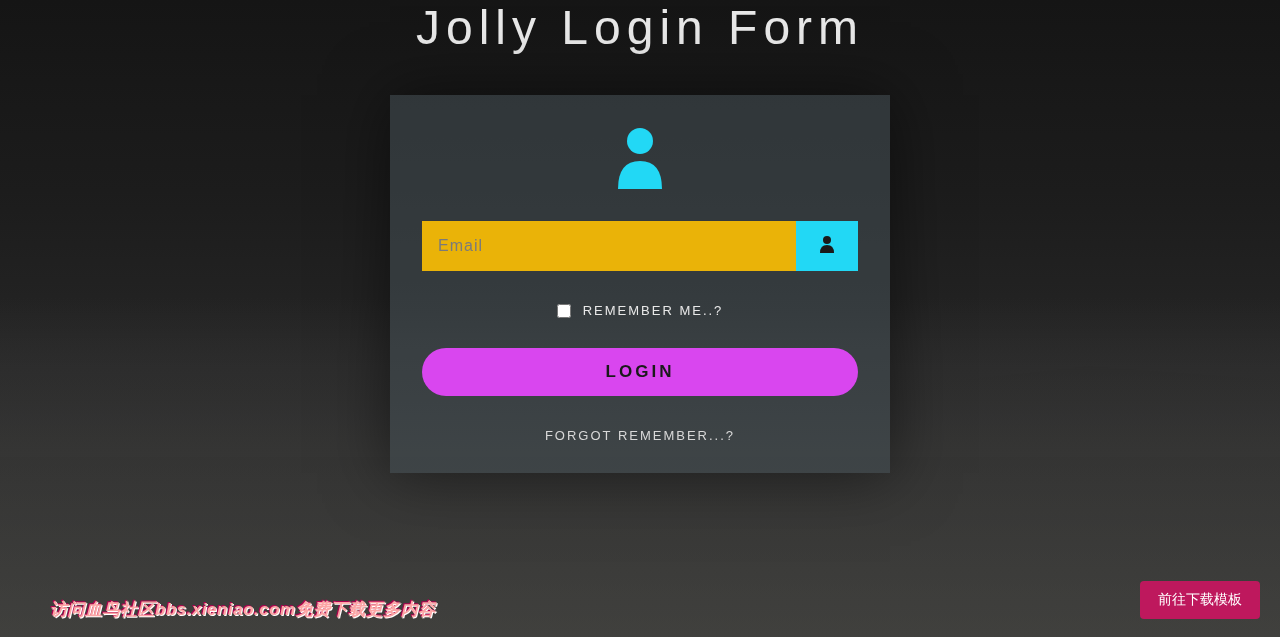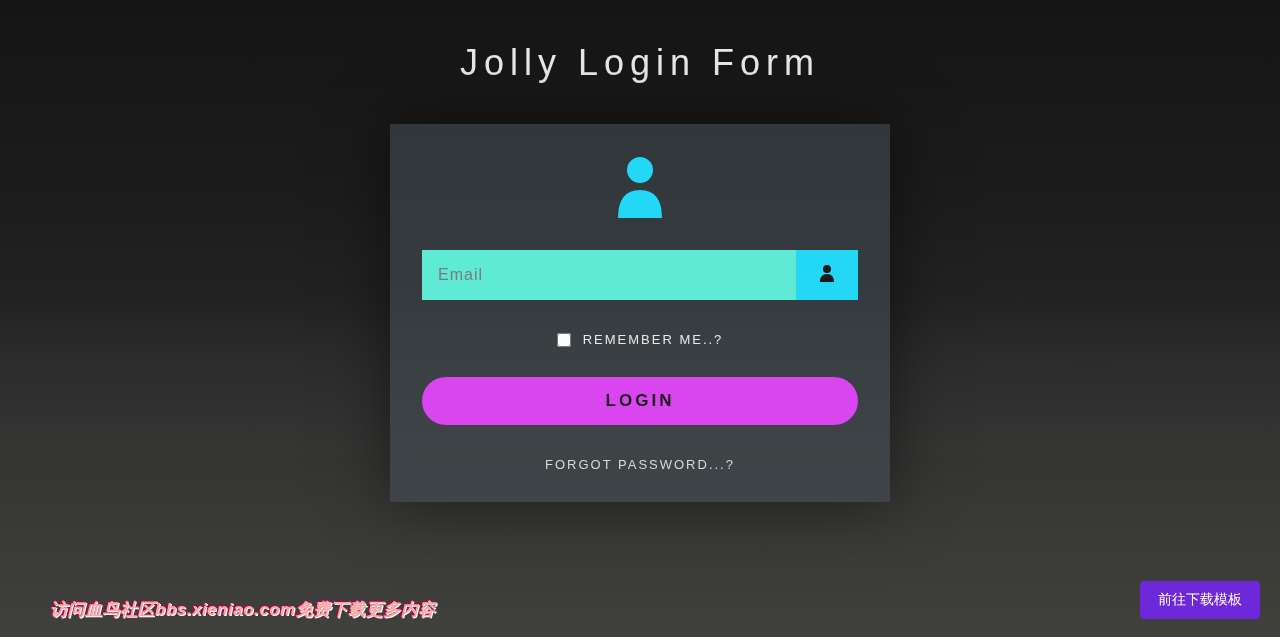--- a/index.html
+++ b/index.html
@@ -33,23 +33,22 @@
       bottom: 180px;
       left: 0;
       right: 0;
       height: 140px;
       background: linear-gradient(180deg, rgba(30,30,30,0.6) 0%, rgba(45,45,45,0.8) 100%);
       clip-path: polygon(0 60%, 15% 45%, 30% 55%, 50% 40%, 70% 50%, 85% 35%, 100% 45%, 100% 100%, 0 100%);
     }
     .page-title {
       position: relative;
       text-align: center;
-      padding-top: 42px;
       color: #e8e8e8;
-      font-size: 36px;
+      font-size: 48px;
       font-weight: 300;
       letter-spacing: 6px;
       font-family: 'Century Gothic', 'Segoe UI', sans-serif;
     }
     .login-card {
       position: relative;
       width: 500px;
       margin: 40px auto 0;
       background: rgba(70, 80, 85, 0.55);
       padding: 30px 32px 30px;
@@ -62,21 +61,21 @@
     .user-icon-large {
       display: inline-block;
     }
     .input-row {
       display: flex;
       margin-bottom: 32px;
     }
     .text-input {
       flex: 1;
       height: 50px;
-      background: #5eead4;
+      background: #eab308;
       border: none;
       padding: 0 16px;
       font-size: 16px;
       color: #555;
       font-family: 'Century Gothic', 'Segoe UI', sans-serif;
       outline: none;
     }
     .text-input::placeholder {
       color: #7a7a7a;
       font-weight: 300;
@@ -136,21 +135,21 @@
       font-size: 17px;
       font-weight: bold;
       font-style: italic;
       text-shadow: 1px 1px 0 #fff, -1px -1px 0 #b00050;
       letter-spacing: 0.5px;
     }
     .download-btn {
       position: absolute;
       bottom: 18px;
       right: 20px;
-      background: #6d28d9;
+      background: #be185d;
       color: #fff;
       padding: 10px 18px;
       font-size: 14px;
       border-radius: 4px;
       cursor: pointer;
       border: none;
     }
   </style>
 </head>
 <body>
@@ -184,18 +183,18 @@
   </div>
 
 
   <div class="remember-row">
     <input type="checkbox" class="remember-checkbox" style="">
     <span>REMEMBER ME..?</span>
   </div>
 
   <button class="login-btn">LOGIN</button>
 
-  <div class="forgot-link">FORGOT PASSWORD...?</div>
+  <div class="forgot-link">FORGOT REMEMBER...?</div>
 </div>
 
 <div class="watermark">访问血鸟社区bbs.xieniao.com免费下载更多内容</div>
 
 <button class="download-btn">前往下载模板</button>
 
 </body></html>

